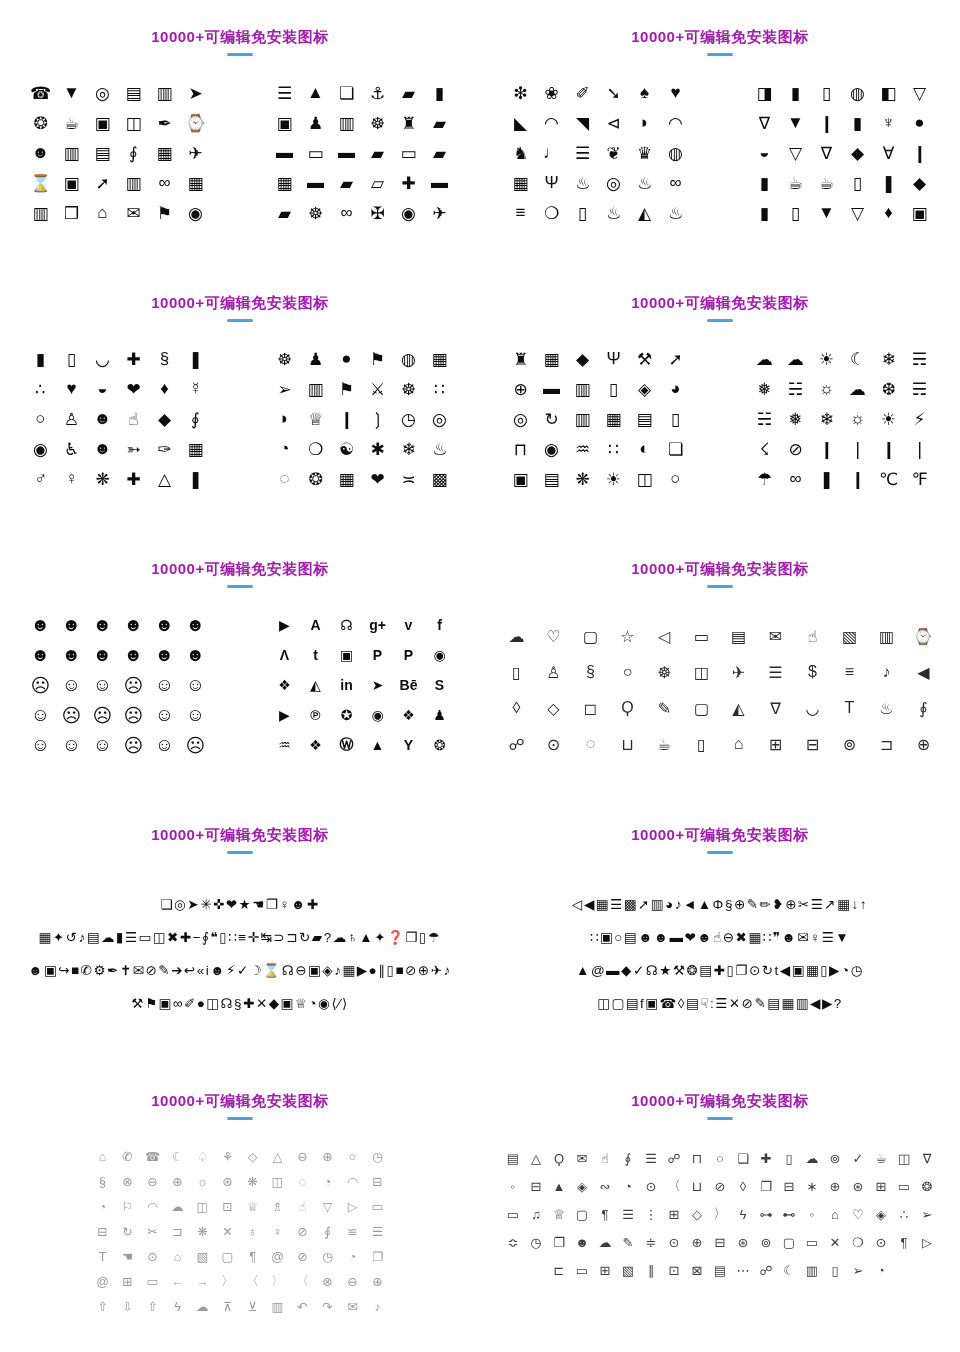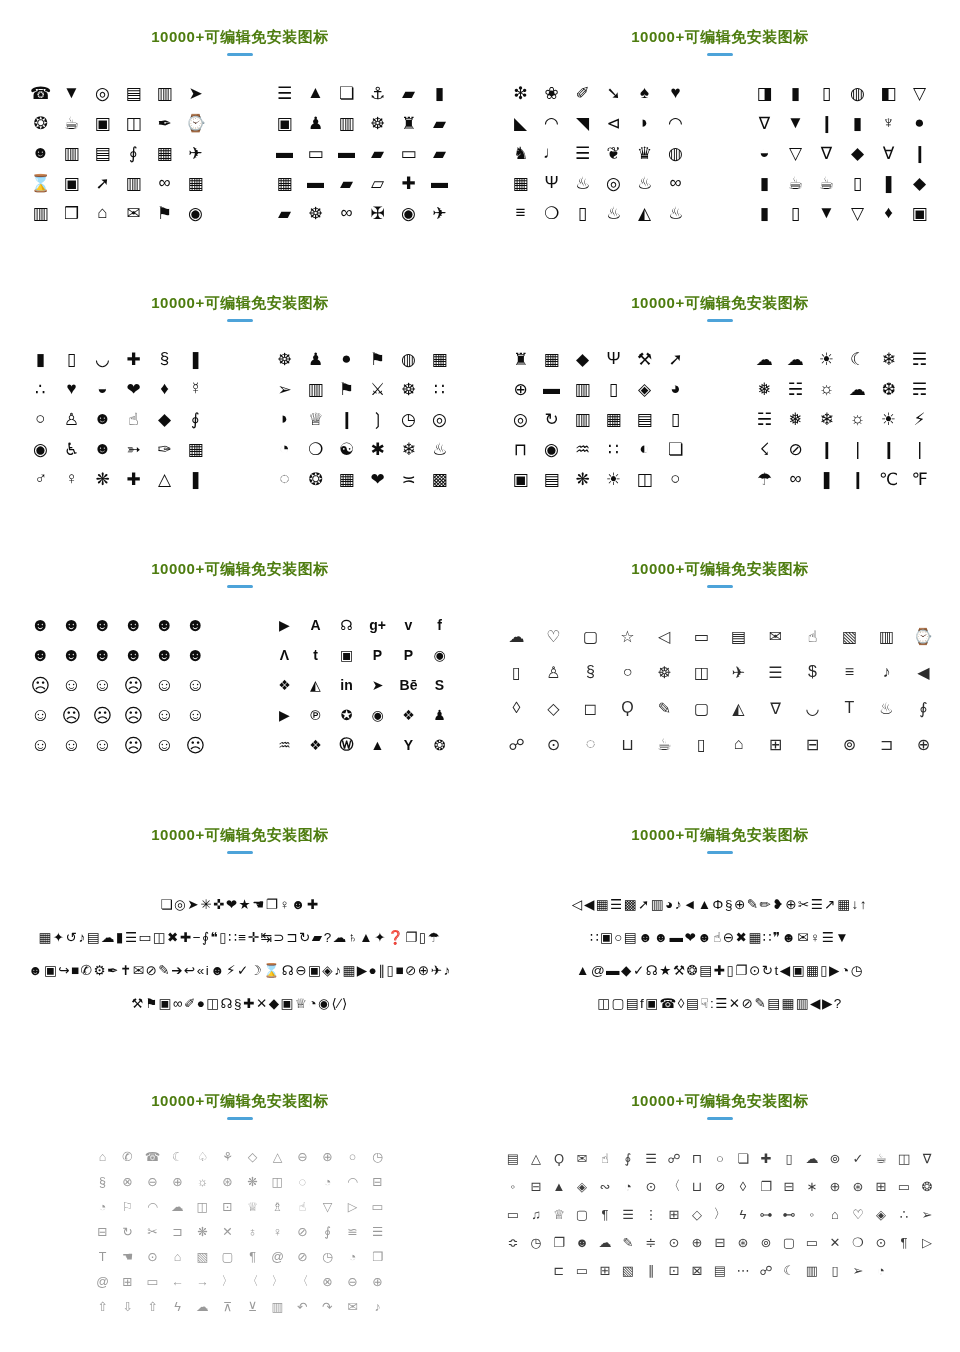--- a/index.html
+++ b/index.html
@@ -1,21 +1,21 @@
 <!DOCTYPE html>
 <html><head>
 <meta charset="utf-8">
 <style>
   html,body{margin:0;padding:0;background:#ffffff;}
   body{width:960px;height:1352px;overflow:hidden;
        font-family:"Liberation Sans","DejaVu Sans",sans-serif;}
   .page{display:grid;grid-template-columns:480px 480px;grid-auto-rows:266px;padding-top:14px;}
   .section{position:relative;}
   .sec-title{margin:14px 0 0;text-align:center;font-size:15px;font-weight:bold;
-             color:#4d7c0f;letter-spacing:0.5px;}
+             color:#a21caf;letter-spacing:0.5px;}
   .underline{width:26px;height:3px;border-radius:2px;margin:6px auto 0;}
   
   .dual{display:flex;justify-content:center;gap:58px;margin-top:22px;}
   .grow{display:flex;justify-content:center;}
   .cell{display:flex;align-items:center;justify-content:center;color:#0d0d0d;}
   .dual .cell{width:31px;height:30px;font-size:17px;}
   .emoji-blk .cell{font-size:19px;}
   .social-blk .cell{font-size:14px;font-weight:bold;}
   
   .wide{margin-top:30px;}

